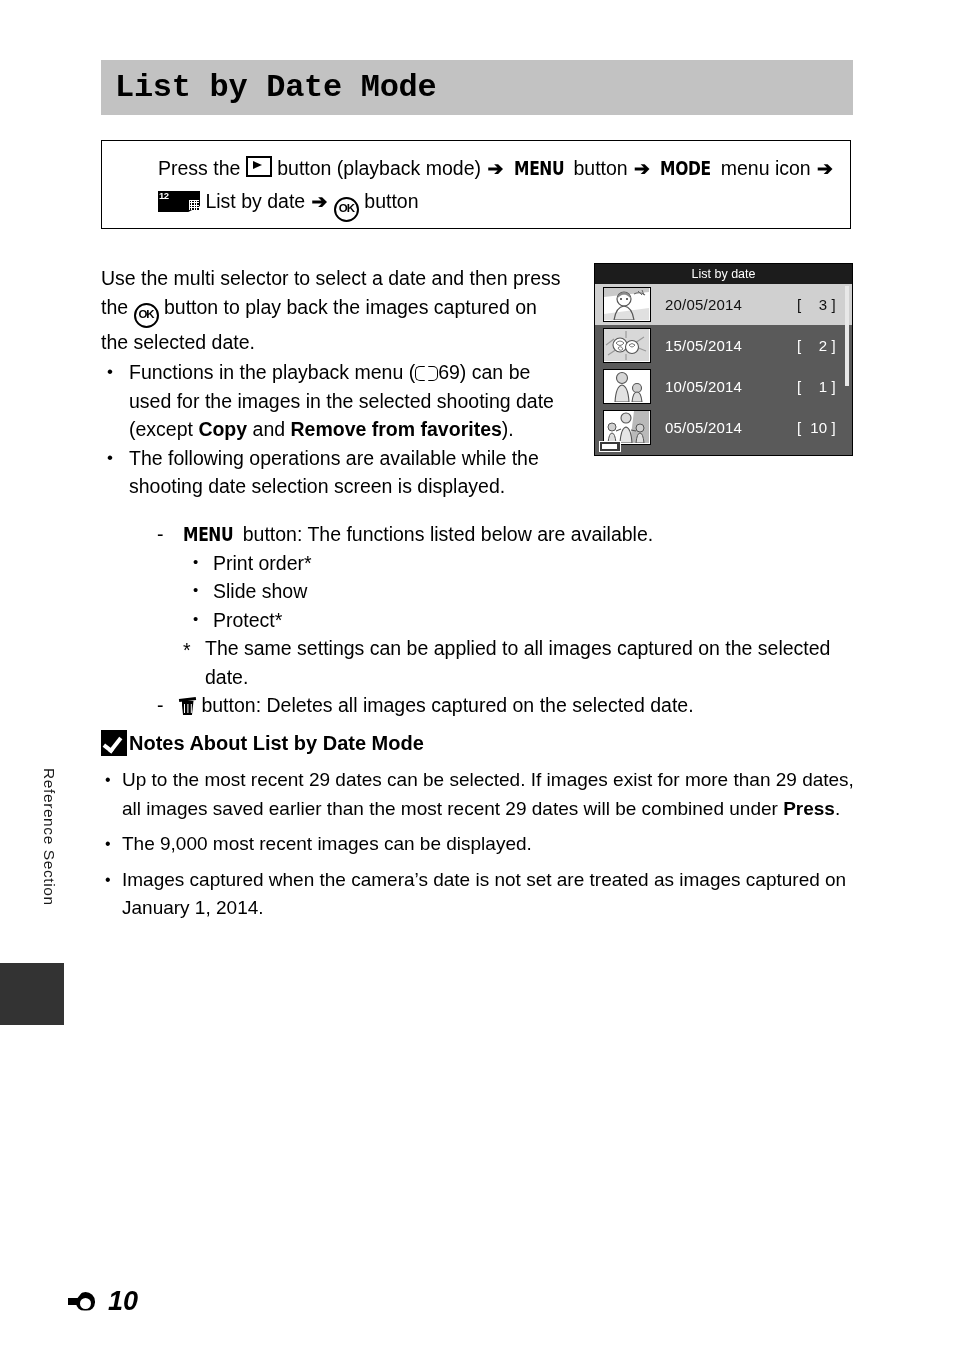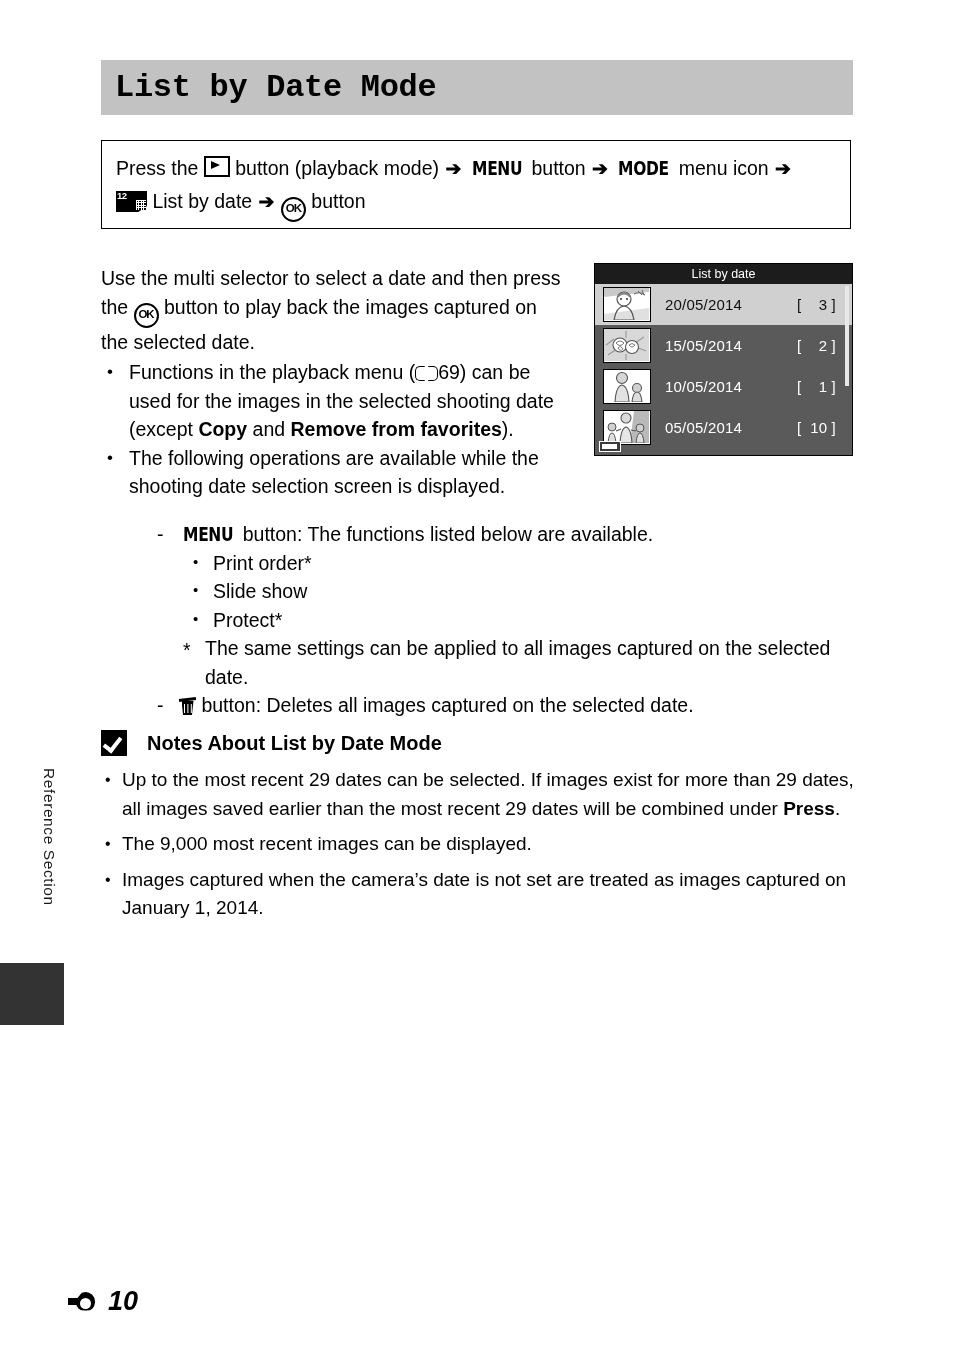--- a/index.html
+++ b/index.html
@@ -72,20 +72,21 @@
     width: 750px;
     height: 89px;
     border: 1px solid #000;
     box-sizing: border-box;
     padding: 11px 14px 0 14px;
   }
   .path-line {
     font-size: 19.5px;
     line-height: 32px;
     white-space: nowrap;
+    margin-left: 42px;
   }
 
   
   .ic {
     display: inline-block;
     vertical-align: -2px;
   }
 
   
   .ic-play {
@@ -133,21 +134,21 @@
     font-weight: bold;
     line-height: 19px;
     text-align: center;
     letter-spacing: -1px;
     vertical-align: -4px;
     font-family: "Liberation Sans", sans-serif;
   }
 
   
   .ic-date {
-    width: 31px;
+    width: 42px;
     height: 21px;
     position: relative;
     vertical-align: -4px;
   }
   .ic-date .d-body {
     position: absolute;
     inset: 0;
     background: #000;
     clip-path: polygon(0 0, 100% 0, 100% 72%, 72% 100%, 0 100%);
   }
@@ -381,21 +382,21 @@
     position: absolute;
     left: 101px;
     top: 730px;
     width: 755px;
   }
   .notes-head {
     font-size: 20px;
     font-weight: bold;
     display: flex;
     align-items: center;
-    gap: 20px;
+    gap: 2px;
     margin-bottom: 10px;
   }
   ul.notes-list {
     list-style: none;
     margin: 0;
     padding: 0;
     font-size: 19px;
     line-height: 28.5px;
   }
   ul.notes-list > li {

